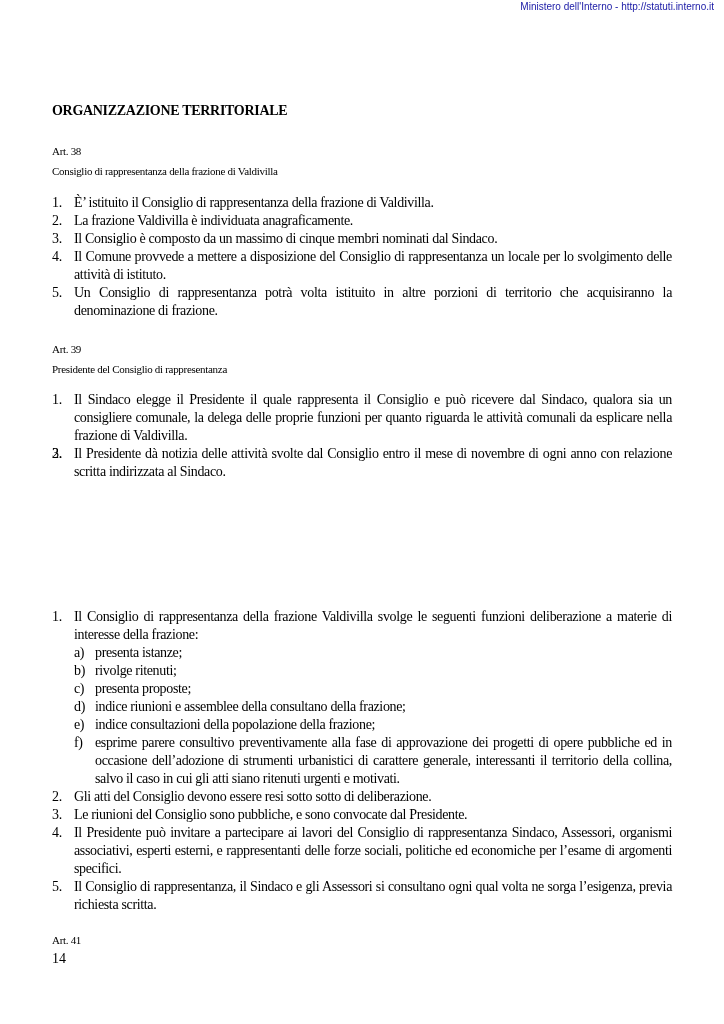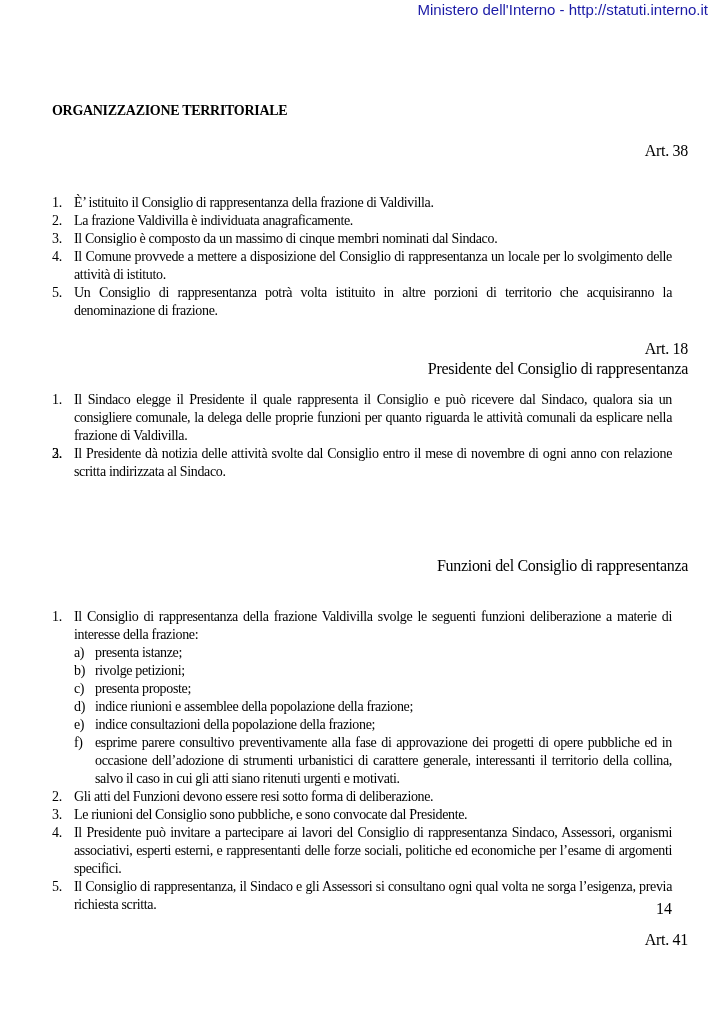--- a/index.html
+++ b/index.html
@@ -11,47 +11,47 @@
     width: 724px;
     height: 1024px;
     position: relative;
     overflow: hidden;
     font-family: "Liberation Serif", "DejaVu Serif", serif;
     color: #000000;
   }
   .watermark {
     position: absolute;
     top: 1px;
-    right: 16px;
+    right: 10px;
     font-family: "Liberation Sans", "DejaVu Sans", sans-serif;
-    font-size: 15px;
+    font-size: 10px;
     color: #1a1aa6;
     letter-spacing: 0px;
   }
   .page {
     position: absolute;
     left: 52px;
     top: 0;
     width: 620px;
   }
   .section-title {
     position: absolute;
     top: 103px;
     left: 0;
     width: 620px;
     font-weight: bold;
     font-size: 14px;
     letter-spacing: -0.3px;
   }
   .art-head {
     position: absolute;
-    left: 16px;
+    left: 0;
     width: 620px;
-    text-align: right;
-    font-size: 16px;
+    text-align: left;
+    font-size: 11px;
     line-height: 20px;
     letter-spacing: -0.3px;
   }
   ol.items, ol.sub {
     list-style: none;
     margin: 0;
     padding: 0;
   }
   .article-list {
     position: absolute;
@@ -81,74 +81,74 @@
     text-align: justify;
     text-align-last: left;
   }
   .sub-letter {
     position: absolute;
     left: 0;
     top: 0;
   }
   .page-number {
     position: absolute;
-    top: 900px;
+    top: 951px;
     left: 0;
     width: 620px;
-    text-align: right;
-    font-size: 16px;
+    text-align: left;
+    font-size: 14px;
   }
 </style>
 </head>
 <body>
 
 <div class="watermark">Ministero dell'Interno - http://statuti.interno.it</div>
 
 <div class="page">
 
   <div class="section-title">ORGANIZZAZIONE TERRITORIALE</div>
 
   <div class="art-head" style="top:141px;">
     <div>Art. 38</div>
+    <div>Consiglio di rappresentanza della frazione di Valdivilla</div>
   </div>
   <ol class="items article-list" style="top:194px;">
     <li class="item"><span class="item-num">1.</span><span>È’ istituito il Consiglio di rappresentanza della frazione di Valdivilla.</span></li>
     <li class="item"><span class="item-num">2.</span><span>La frazione Valdivilla è individuata anagraficamente.</span></li>
     <li class="item"><span class="item-num">3.</span><span>Il Consiglio è composto da un massimo di cinque membri nominati dal Sindaco.</span></li>
     <li class="item"><span class="item-num">4.</span><span>Il Comune provvede a mettere a disposizione del Consiglio di rappresentanza un locale per lo svolgimento delle attività di istituto.</span></li>
     <li class="item"><span class="item-num">5.</span><span>Un Consiglio di rappresentanza potrà volta istituito in altre porzioni di territorio che acquisiranno la denominazione di frazione.</span></li>
   </ol>
 
   <div class="art-head" style="top:339px;">
-    <div>Art. 18</div>
+    <div>Art. 39</div>
     <div>Presidente del Consiglio di rappresentanza</div>
   </div>
   <ol class="items article-list" style="top:391px;">
     <li class="item"><span class="item-num">1.</span><span>Il Sindaco elegge il Presidente il quale rappresenta il Consiglio e può ricevere dal Sindaco, qualora sia un consigliere comunale, la delega delle proprie funzioni per quanto riguarda le attività comunali da esplicare nella frazione di Valdivilla.</span></li>
     <li class="item"><span class="item-num">2.</span></li>
     <li class="item"><span class="item-num">3.</span><span>Il Presidente dà notizia delle attività svolte dal Consiglio entro il mese di novembre di ogni anno con relazione scritta indirizzata al Sindaco.</span></li>
   </ol>
 
   <div class="art-head" style="top:556px;">
-    <div>Funzioni del Consiglio di rappresentanza</div>
   </div>
   <ol class="items article-list" style="top:608px;">
     <li class="item">
       <span class="item-num">1.</span>
       <span>Il Consiglio di rappresentanza della frazione Valdivilla svolge le seguenti funzioni deliberazione a materie di interesse della frazione:</span>
       <ol class="sub">
         <li class="sub-item"><span class="sub-letter">a)</span><span>presenta istanze;</span></li>
-        <li class="sub-item"><span class="sub-letter">b)</span><span>rivolge petizioni;</span></li>
+        <li class="sub-item"><span class="sub-letter">b)</span><span>rivolge ritenuti;</span></li>
         <li class="sub-item"><span class="sub-letter">c)</span><span>presenta proposte;</span></li>
-        <li class="sub-item"><span class="sub-letter">d)</span><span>indice riunioni e assemblee della popolazione della frazione;</span></li>
+        <li class="sub-item"><span class="sub-letter">d)</span><span>indice riunioni e assemblee della consultano della frazione;</span></li>
         <li class="sub-item"><span class="sub-letter">e)</span><span>indice consultazioni della popolazione della frazione;</span></li>
         <li class="sub-item"><span class="sub-letter">f)</span><span>esprime parere consultivo preventivamente alla fase di approvazione dei progetti di opere pubbliche ed in occasione dell’adozione di strumenti urbanistici di carattere generale, interessanti il territorio della collina, salvo il caso in cui gli atti siano ritenuti urgenti e motivati.</span></li>
       </ol>
     </li>
-    <li class="item"><span class="item-num">2.</span><span>Gli atti del Funzioni devono essere resi sotto forma di deliberazione.</span></li>
+    <li class="item"><span class="item-num">2.</span><span>Gli atti del Consiglio devono essere resi sotto sotto di deliberazione.</span></li>
     <li class="item"><span class="item-num">3.</span><span>Le riunioni del Consiglio sono pubbliche, e sono convocate dal Presidente.</span></li>
     <li class="item"><span class="item-num">4.</span><span>Il Presidente può invitare a partecipare ai lavori del Consiglio di rappresentanza Sindaco, Assessori, organismi associativi, esperti esterni, e rappresentanti delle forze sociali, politiche ed economiche per l’esame di argomenti specifici.</span></li>
     <li class="item"><span class="item-num">5.</span><span>Il Consiglio di rappresentanza, il Sindaco e gli Assessori si consultano ogni qual volta ne sorga l’esigenza, previa richiesta scritta.</span></li>
   </ol>
 
   <div class="art-head" style="top:930px;">
     <div>Art. 41</div>
   </div>
 
   <div class="page-number">14</div>

